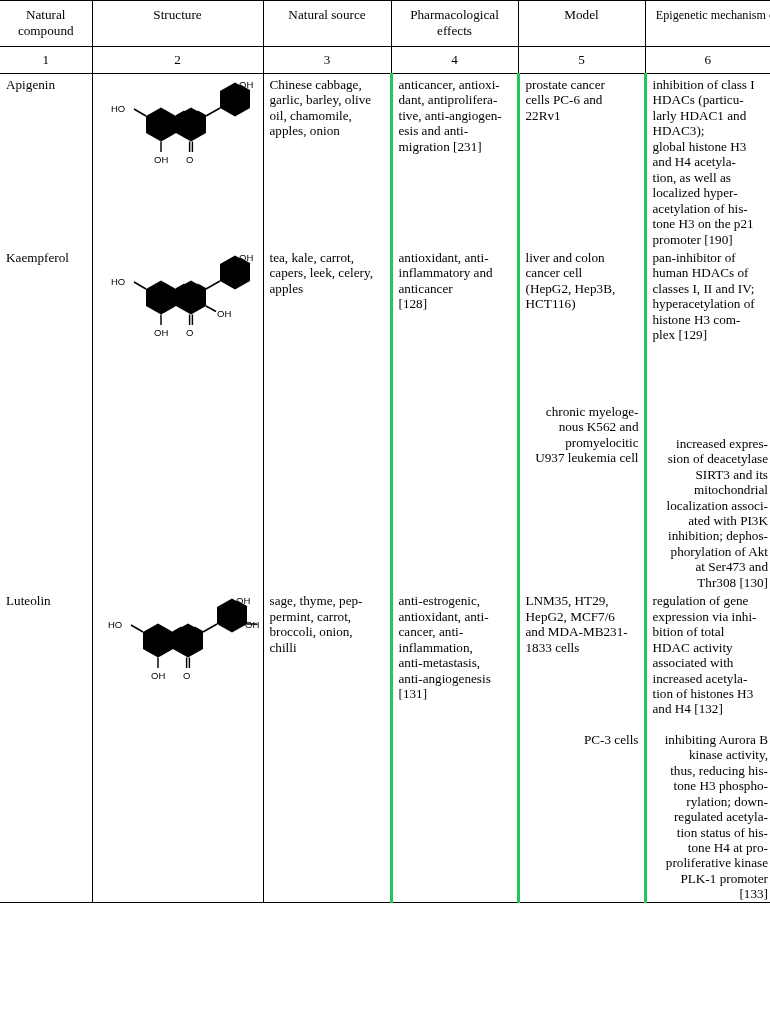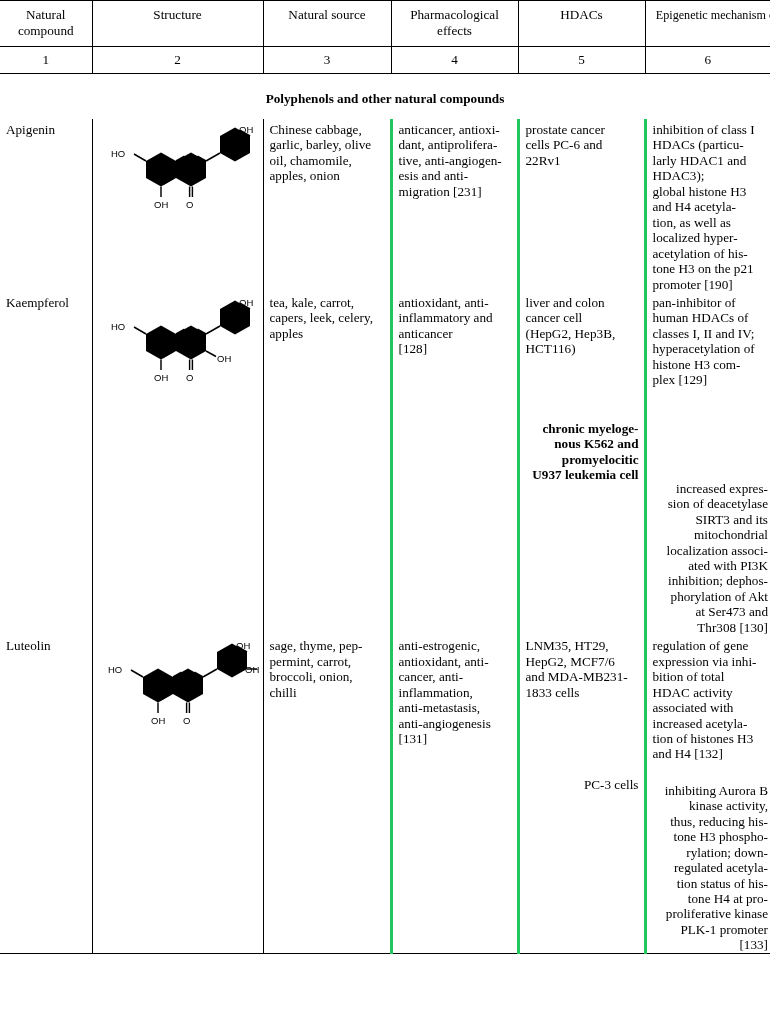--- a/index.html
+++ b/index.html
@@ -137,38 +137,35 @@
 
     <thead>
       <tr class="head-row">
         <th>Natural
 compound</th>
         <th>Structure</th>
         <th>Natural
 source</th>
         <th>Pharmacological
 effects</th>
-        <th>HDACs</th>
+        <th>Model</th>
         <th><span class="hdr-condense">Epigenetic
 mechanism of action</span></th>
       </tr>
       <tr class="num-row">
         <td>1</td>
         <td>2</td>
         <td>3</td>
         <td>4</td>
         <td>5</td>
         <td>6</td>
       </tr>
     </thead>
 
     <tbody>
-      <tr class="section-row">
-        <td colspan="6">Polyphenols and other natural compounds</td>
-      </tr>
 
       <tr>
         <td class="body-cell name-cell">Apigenin</td>
 
         <td class="struct-cell">
           <span class="struct-wrap">
             <svg class="mol" width="160" height="105" viewBox="0 0 160 105">
 
               <polygon points="48,38 63,29.5 78,38 78,55 63,63.5 48,55"></polygon>
               <line x1="50.5" y1="39.8" x2="50.5" y2="53.2"></line>
@@ -286,21 +283,21 @@
 inflammatory and
 anticancer
 [128]</span>
           </td>
 
         <td class="body-cell">
           <span class="blk">liver and colon
 cancer cell
 (HepG2, Hep3B,
 HCT116)</span>
-          <span class="blk" style="margin-top: 64px; font-weight: bold;">chronic myeloge-
+          <span class="blk" style="margin-top: 92px;">chronic myeloge-
 nous K562 and
 promyelocitic
 U937 leukemia cell</span>
         </td>
 
         <td class="body-cell last">
           <span class="blk">pan-inhibitor of
 human HDACs of
 classes I, II and IV;
 hyperacetylation of
@@ -382,21 +379,21 @@
 
         <td class="body-cell last">
           <span class="blk">regulation of gene
 expression via inhi-
 bition of total
 HDAC activity
 associated with
 increased acetyla-
 tion of histones H3
 and H4 [132]</span>
-          <span class="blk" style="margin-top: 21px;">inhibiting Aurora B
+          <span class="blk" style="margin-top: 15px;">inhibiting Aurora B
 kinase activity,
 thus, reducing his-
 tone H3 phospho-
 rylation; down-
 regulated acetyla-
 tion status of his-
 tone H4 at pro-
 proliferative kinase
 PLK-1 promoter
 [133]</span>

